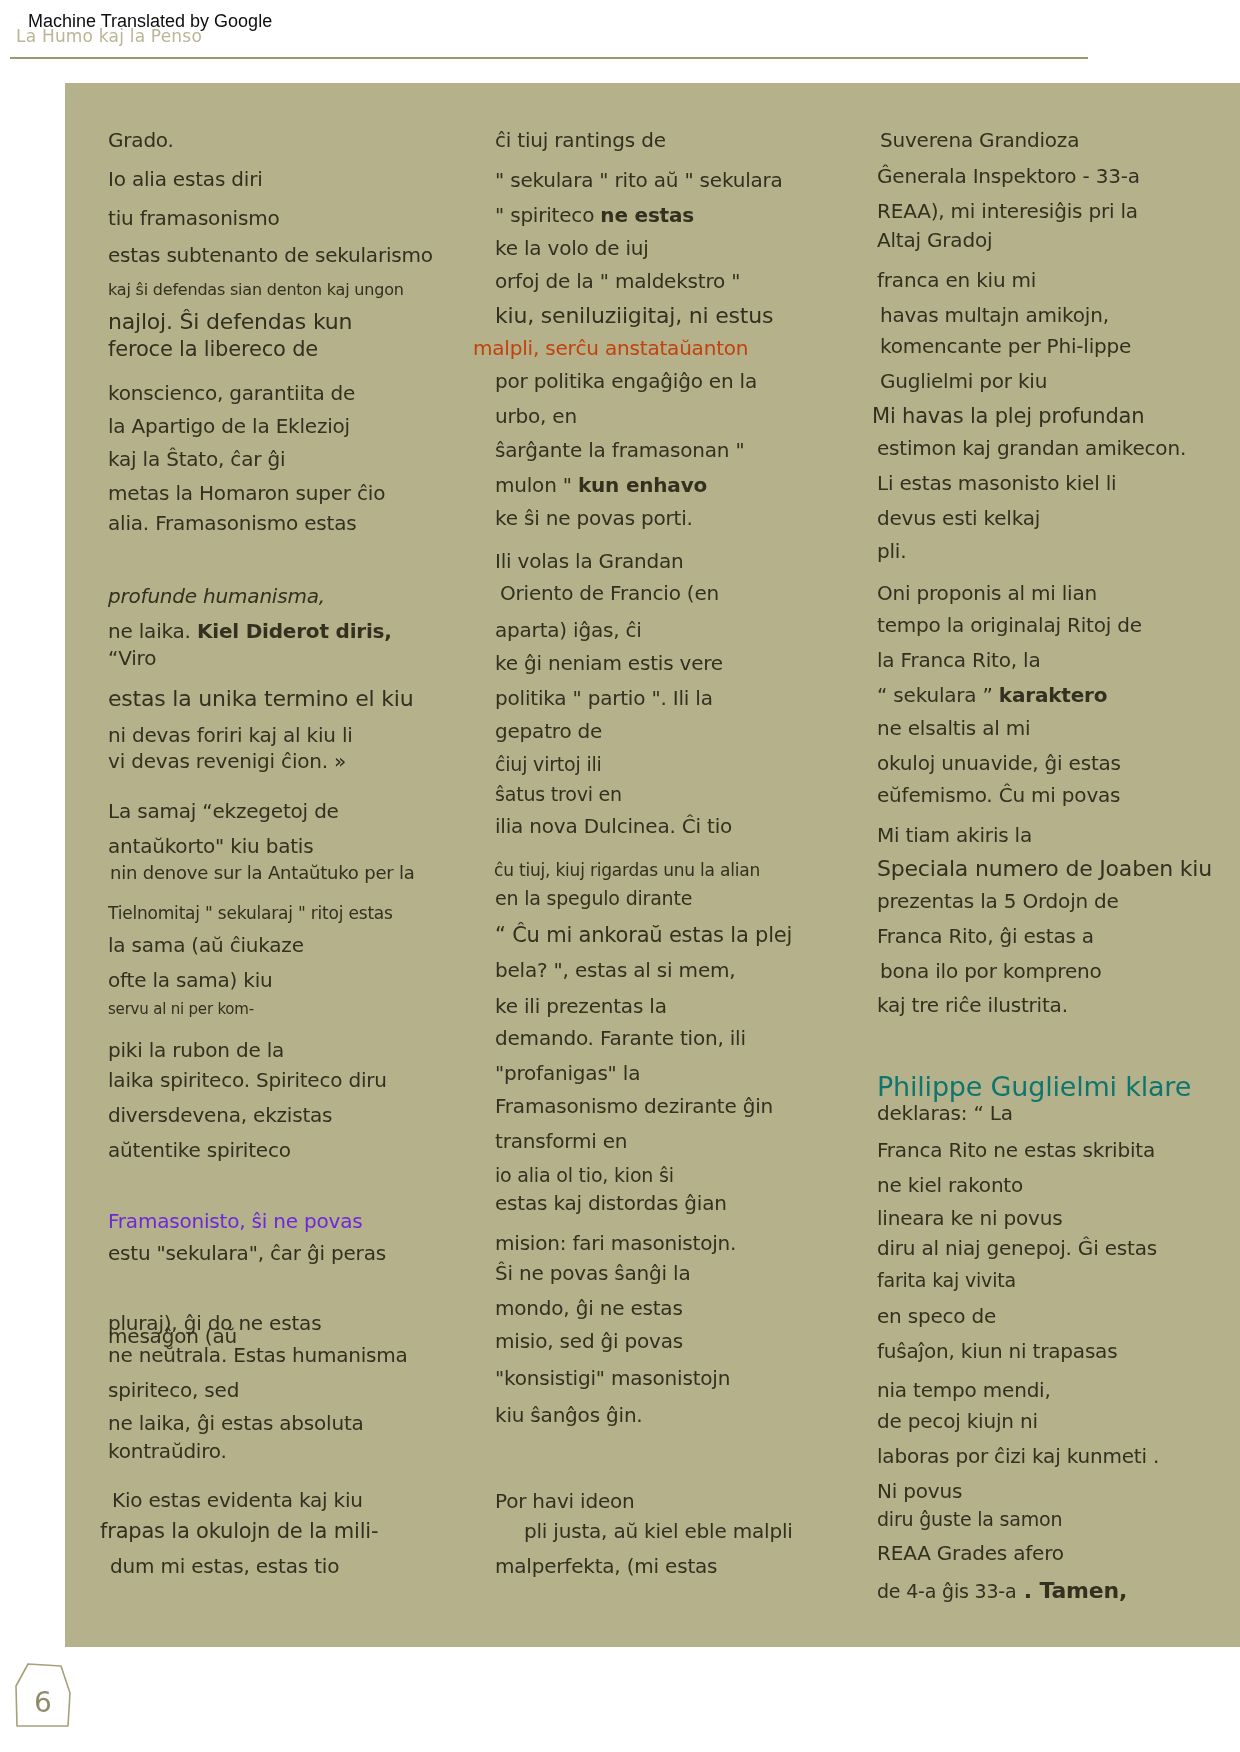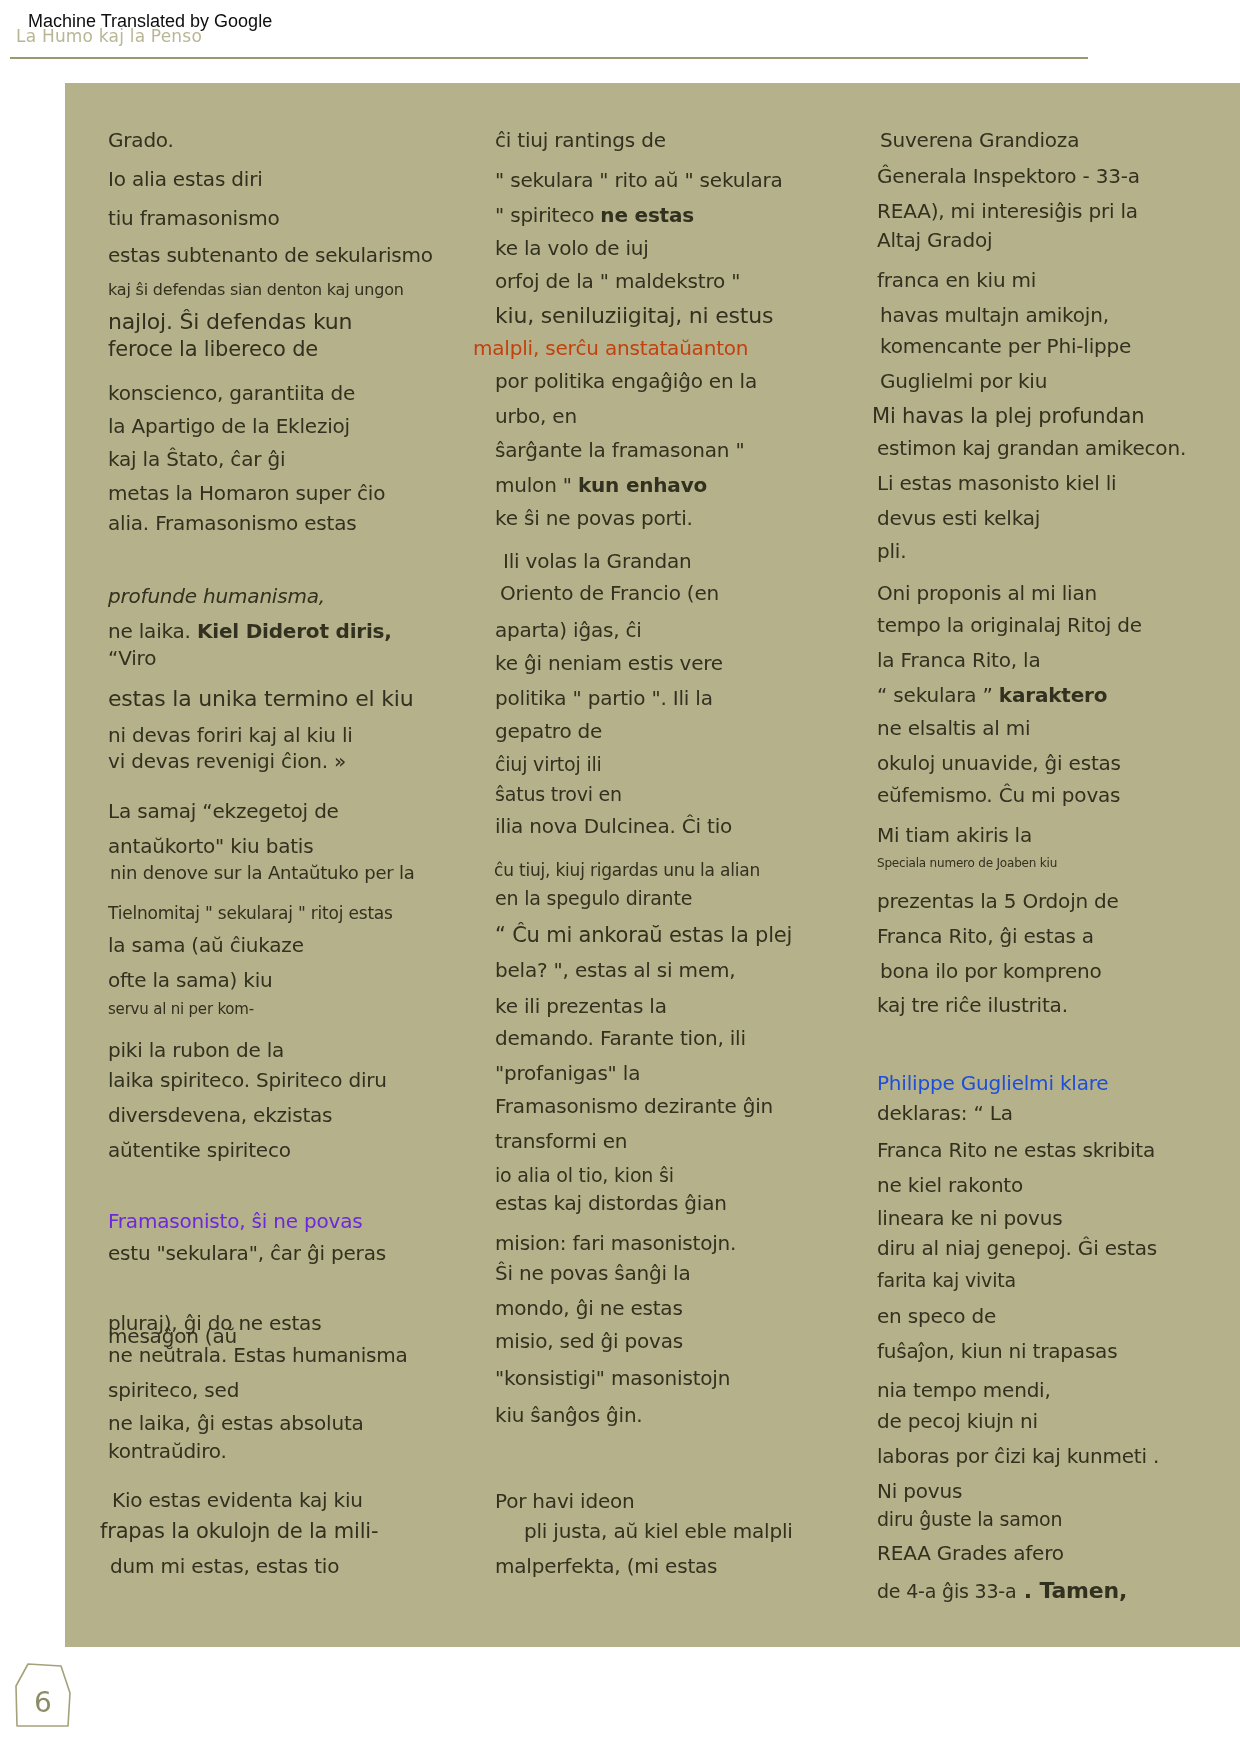--- a/index.html
+++ b/index.html
@@ -95,21 +95,21 @@
         <div class="line" style="left: 495px; top: 204px; font-size: 20px; color: rgb(50, 48, 31);"><span>" spiriteco </span><span class="bseg">ne estas</span></div>
         <div class="line" style="left: 495px; top: 237px; font-size: 20px; color: rgb(50, 48, 31);"><span>ke la volo de iuj</span></div>
         <div class="line" style="left: 495px; top: 270px; font-size: 20px; color: rgb(50, 48, 31);"><span>orfoj de la " maldekstro "</span></div>
         <div class="line" style="left: 495px; top: 304px; font-size: 22px; color: rgb(50, 48, 31);"><span>kiu, seniluziigitaj, ni estus</span></div>
         <div class="line" style="left: 473px; top: 337px; font-size: 20px; color: #c2410c;"><span>malpli, serĉu anstataŭanton</span></div>
         <div class="line" style="left: 495px; top: 370px; font-size: 20px; color: rgb(50, 48, 31);"><span>por politika engaĝiĝo en la</span></div>
         <div class="line" style="left: 495px; top: 405px; font-size: 20px; color: rgb(50, 48, 31);"><span>urbo, en</span></div>
         <div class="line" style="left: 495px; top: 439px; font-size: 20px; color: rgb(50, 48, 31);"><span>ŝarĝante la framasonan "</span></div>
         <div class="line" style="left: 495px; top: 474px; font-size: 20px; color: rgb(50, 48, 31);"><span>mulon " </span><span class="bseg">kun enhavo</span></div>
         <div class="line" style="left: 495px; top: 507px; font-size: 20px; color: rgb(50, 48, 31);"><span>ke ŝi ne povas porti.</span></div>
-        <div class="line" style="left: 495px; top: 550px; font-size: 20px; color: rgb(50, 48, 31); margin-left: 8px;"><span>Ili volas la Grandan</span></div>
+        <div class="line" style="left: 495px; top: 550px; font-size: 20px; color: rgb(50, 48, 31);"><span>Ili volas la Grandan</span></div>
         <div class="line" style="left: 500px; top: 582px; font-size: 20px; color: rgb(50, 48, 31);"><span>Oriento de Francio (en</span></div>
         <div class="line" style="left: 495px; top: 619px; font-size: 20px; color: rgb(50, 48, 31);"><span>aparta) iĝas, ĉi</span></div>
         <div class="line" style="left: 495px; top: 652px; font-size: 20px; color: rgb(50, 48, 31);"><span>ke ĝi neniam estis vere</span></div>
         <div class="line" style="left: 495px; top: 687px; font-size: 20px; color: rgb(50, 48, 31);"><span>politika " partio ". Ili la</span></div>
         <div class="line" style="left: 495px; top: 720px; font-size: 20px; color: rgb(50, 48, 31);"><span>gepatro de</span></div>
         <div class="line" style="left: 495px; top: 754px; font-size: 19px; color: rgb(50, 48, 31);"><span>ĉiuj virtoj ili</span></div>
         <div class="line" style="left: 495px; top: 784px; font-size: 19px; color: rgb(50, 48, 31);"><span>ŝatus trovi en</span></div>
         <div class="line" style="left: 495px; top: 815px; font-size: 20px; color: rgb(50, 48, 31);"><span>ilia nova Dulcinea. Ĉi tio</span></div>
         <div class="line" style="left: 494px; top: 861px; font-size: 17px; color: rgb(50, 48, 31);"><span>ĉu tiuj, kiuj rigardas unu la alian</span></div>
         <div class="line" style="left: 495px; top: 888px; font-size: 19px; color: rgb(50, 48, 31);"><span>en la spegulo dirante</span></div>
@@ -147,26 +147,26 @@
         <div class="line" style="left: 877px; top: 507px; font-size: 20px; color: rgb(50, 48, 31);"><span>devus esti kelkaj</span></div>
         <div class="line" style="left: 877px; top: 540px; font-size: 20px; color: rgb(50, 48, 31);"><span>pli.</span></div>
         <div class="line" style="left: 877px; top: 582px; font-size: 20px; color: rgb(50, 48, 31);"><span>Oni proponis al mi lian</span></div>
         <div class="line" style="left: 877px; top: 614px; font-size: 20px; color: rgb(50, 48, 31);"><span>tempo la originalaj Ritoj de</span></div>
         <div class="line" style="left: 877px; top: 649px; font-size: 20px; color: rgb(50, 48, 31);"><span>la Franca Rito, la</span></div>
         <div class="line" style="left: 877px; top: 684px; font-size: 20px; color: rgb(50, 48, 31);"><span>“ sekulara ” </span><span class="bseg">karaktero</span></div>
         <div class="line" style="left: 877px; top: 717px; font-size: 20px; color: rgb(50, 48, 31);"><span>ne elsaltis al mi</span></div>
         <div class="line" style="left: 877px; top: 752px; font-size: 20px; color: rgb(50, 48, 31);"><span>okuloj unuavide, ĝi estas</span></div>
         <div class="line" style="left: 877px; top: 784px; font-size: 20px; color: rgb(50, 48, 31);"><span>eŭfemismo. Ĉu mi povas</span></div>
         <div class="line" style="left: 877px; top: 824px; font-size: 20px; color: rgb(50, 48, 31);"><span>Mi tiam akiris la</span></div>
-        <div class="line" style="left: 877px; top: 857px; font-size: 12px; color: rgb(50, 48, 31);"><span>Speciala numero de Joaben kiu</span></div>
+        <div class="line" style="left: 877px; top: 857px; font-size: 22px; color: rgb(50, 48, 31);"><span>Speciala numero de Joaben kiu</span></div>
         <div class="line" style="left: 877px; top: 890px; font-size: 20px; color: rgb(50, 48, 31);"><span>prezentas la 5 Ordojn de</span></div>
         <div class="line" style="left: 877px; top: 925px; font-size: 20px; color: rgb(50, 48, 31);"><span>Franca Rito, ĝi estas a</span></div>
         <div class="line" style="left: 880px; top: 960px; font-size: 20px; color: rgb(50, 48, 31);"><span>bona ilo por kompreno</span></div>
         <div class="line" style="left: 877px; top: 994px; font-size: 20px; color: rgb(50, 48, 31);"><span>kaj tre riĉe ilustrita.</span></div>
-        <div class="line" style="left: 877px; top: 1072px; font-size: 20px; color: #1d4ed8;"><span>Philippe Guglielmi klare</span></div>
+        <div class="line" style="left: 877px; top: 1072px; font-size: 27px; color: #0f766e;"><span>Philippe Guglielmi klare</span></div>
         <div class="line" style="left: 877px; top: 1102px; font-size: 20px; color: rgb(50, 48, 31);"><span>deklaras: “ La</span></div>
         <div class="line" style="left: 877px; top: 1139px; font-size: 20px; color: rgb(50, 48, 31);"><span>Franca Rito ne estas skribita</span></div>
         <div class="line" style="left: 877px; top: 1174px; font-size: 20px; color: rgb(50, 48, 31);"><span>ne kiel rakonto</span></div>
         <div class="line" style="left: 877px; top: 1207px; font-size: 20px; color: rgb(50, 48, 31);"><span>lineara ke ni povus</span></div>
         <div class="line" style="left: 877px; top: 1237px; font-size: 20px; color: rgb(50, 48, 31);"><span>diru al niaj genepoj. Ĝi estas</span></div>
         <div class="line" style="left: 877px; top: 1270px; font-size: 19px; color: rgb(50, 48, 31);"><span>farita kaj vivita</span></div>
         <div class="line" style="left: 877px; top: 1305px; font-size: 20px; color: rgb(50, 48, 31);"><span>en speco de</span></div>
         <div class="line" style="left: 877px; top: 1340px; font-size: 20px; color: rgb(50, 48, 31);"><span>fuŝaĵon, kiun ni trapasas</span></div>
         <div class="line" style="left: 877px; top: 1379px; font-size: 20px; color: rgb(50, 48, 31);"><span>nia tempo mendi,</span></div>
         <div class="line" style="left: 877px; top: 1410px; font-size: 20px; color: rgb(50, 48, 31);"><span>de pecoj kiujn ni</span></div>

